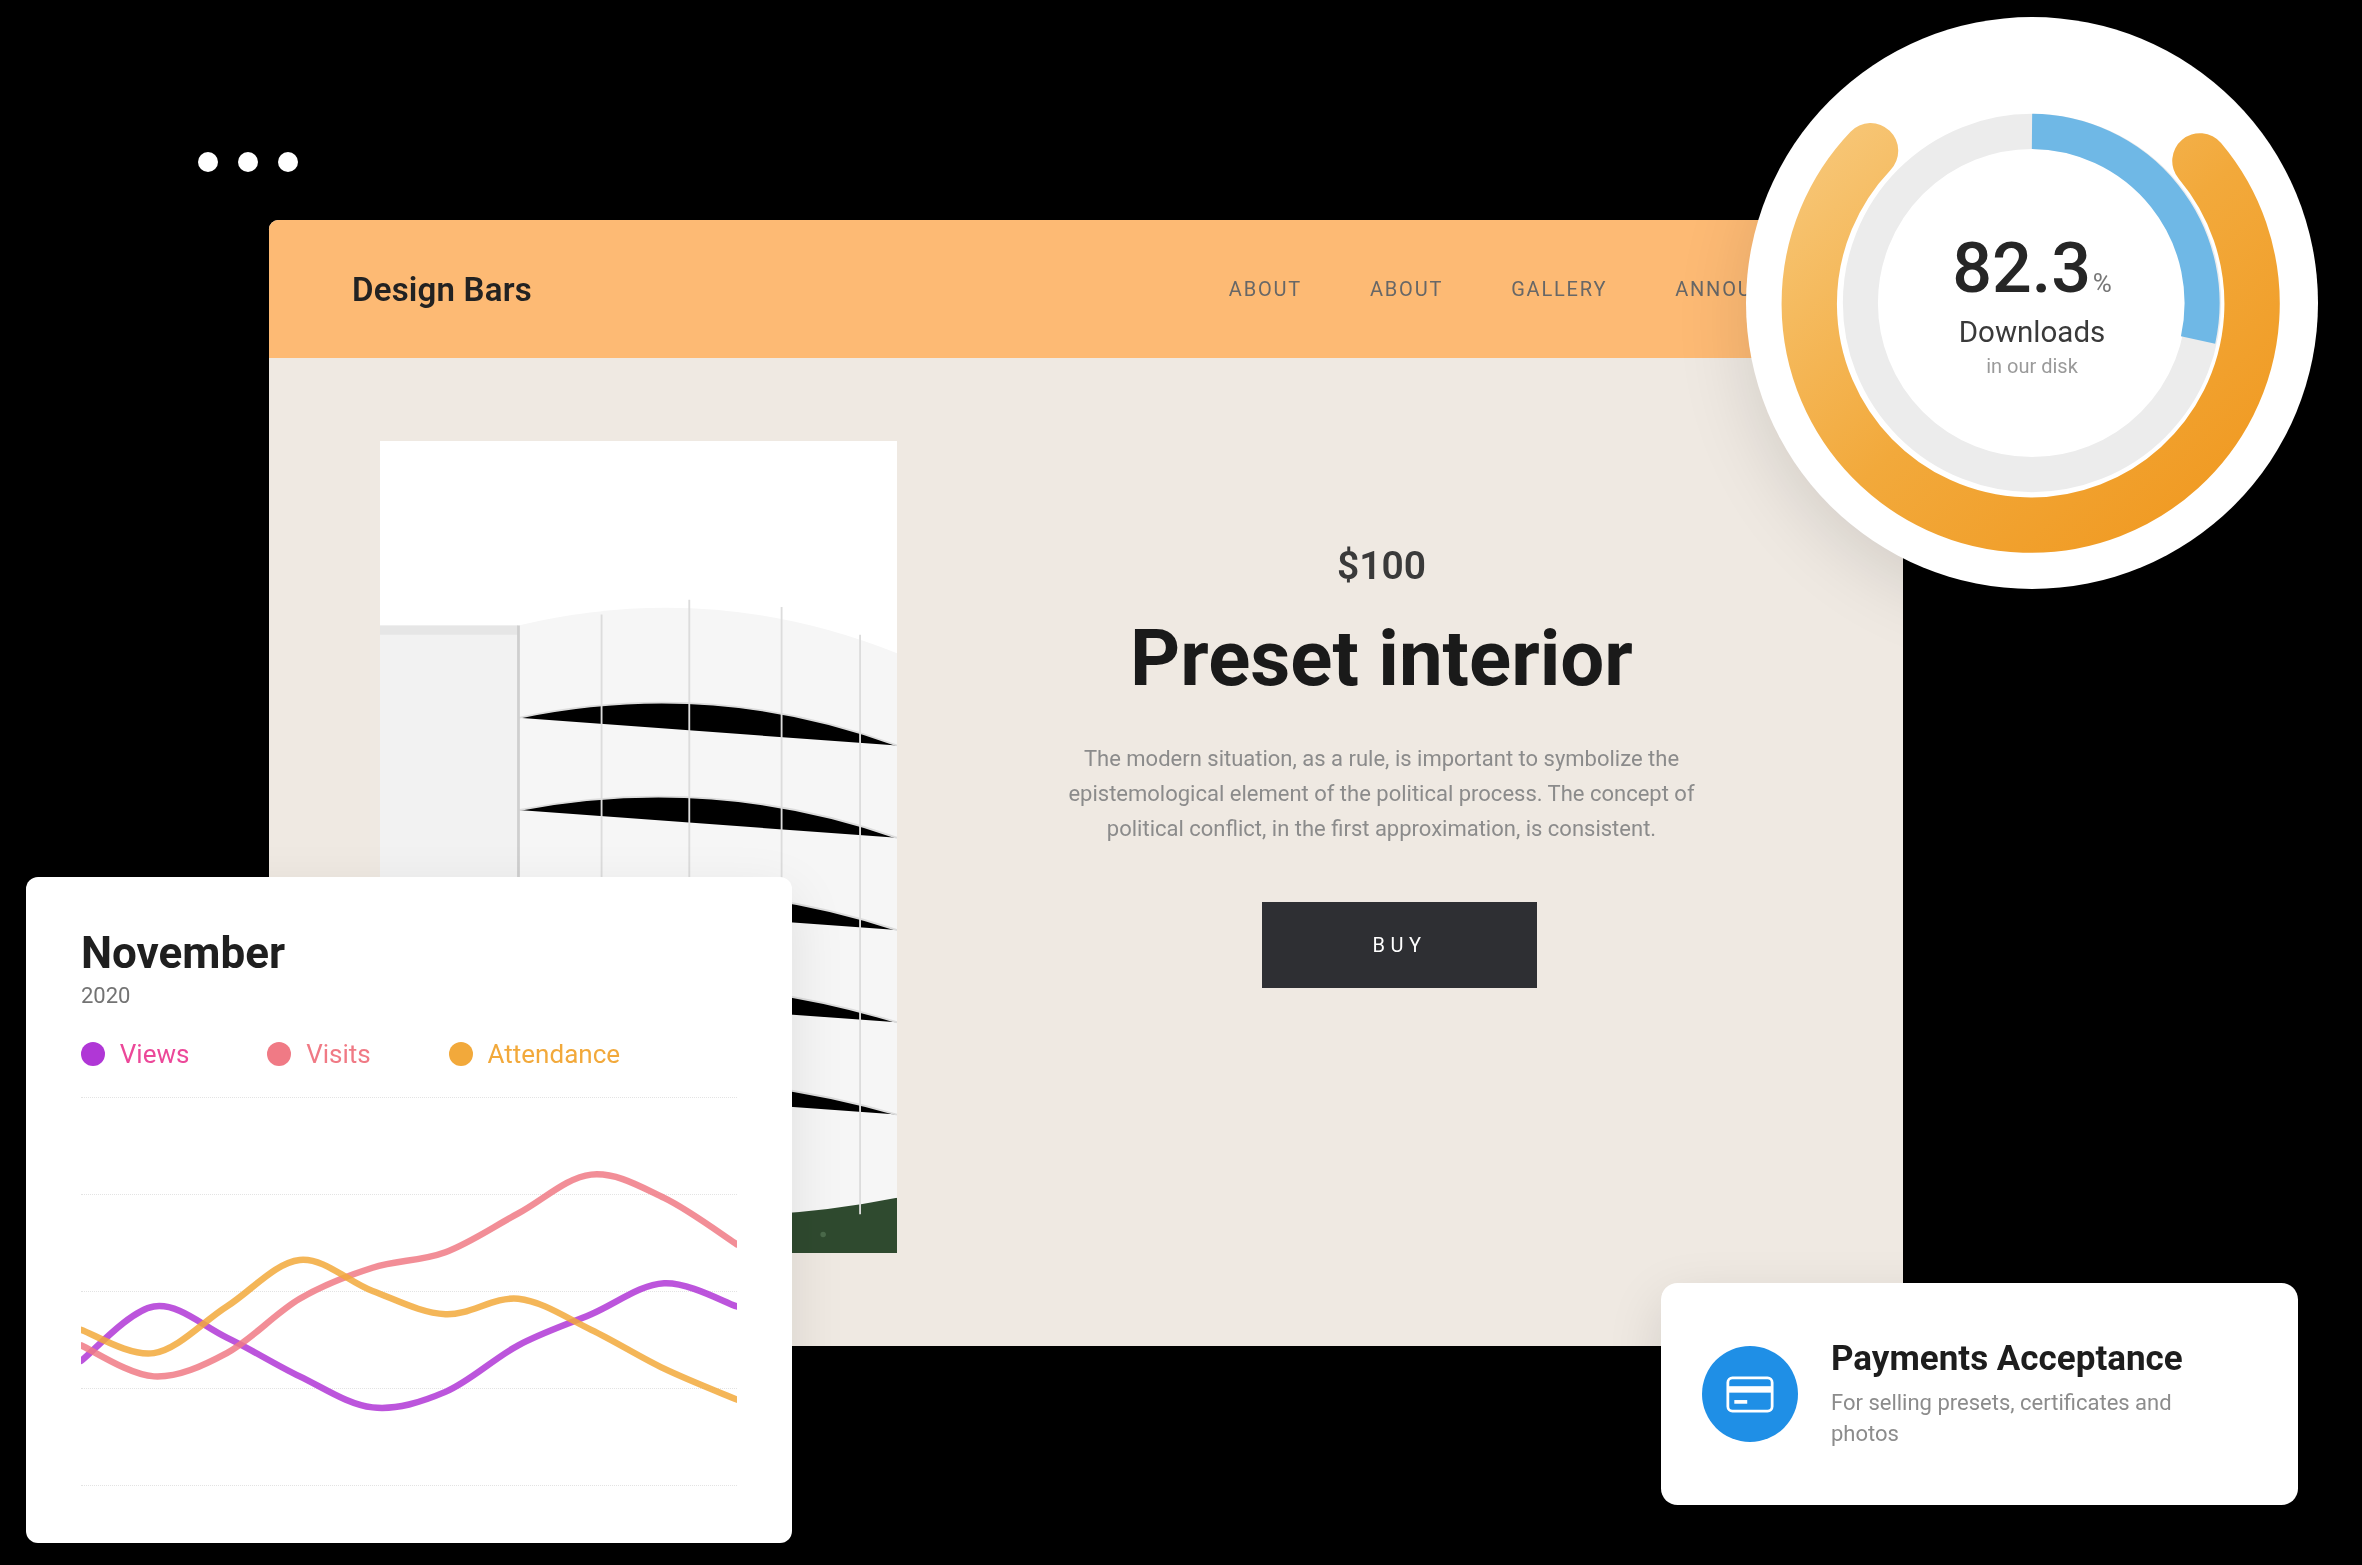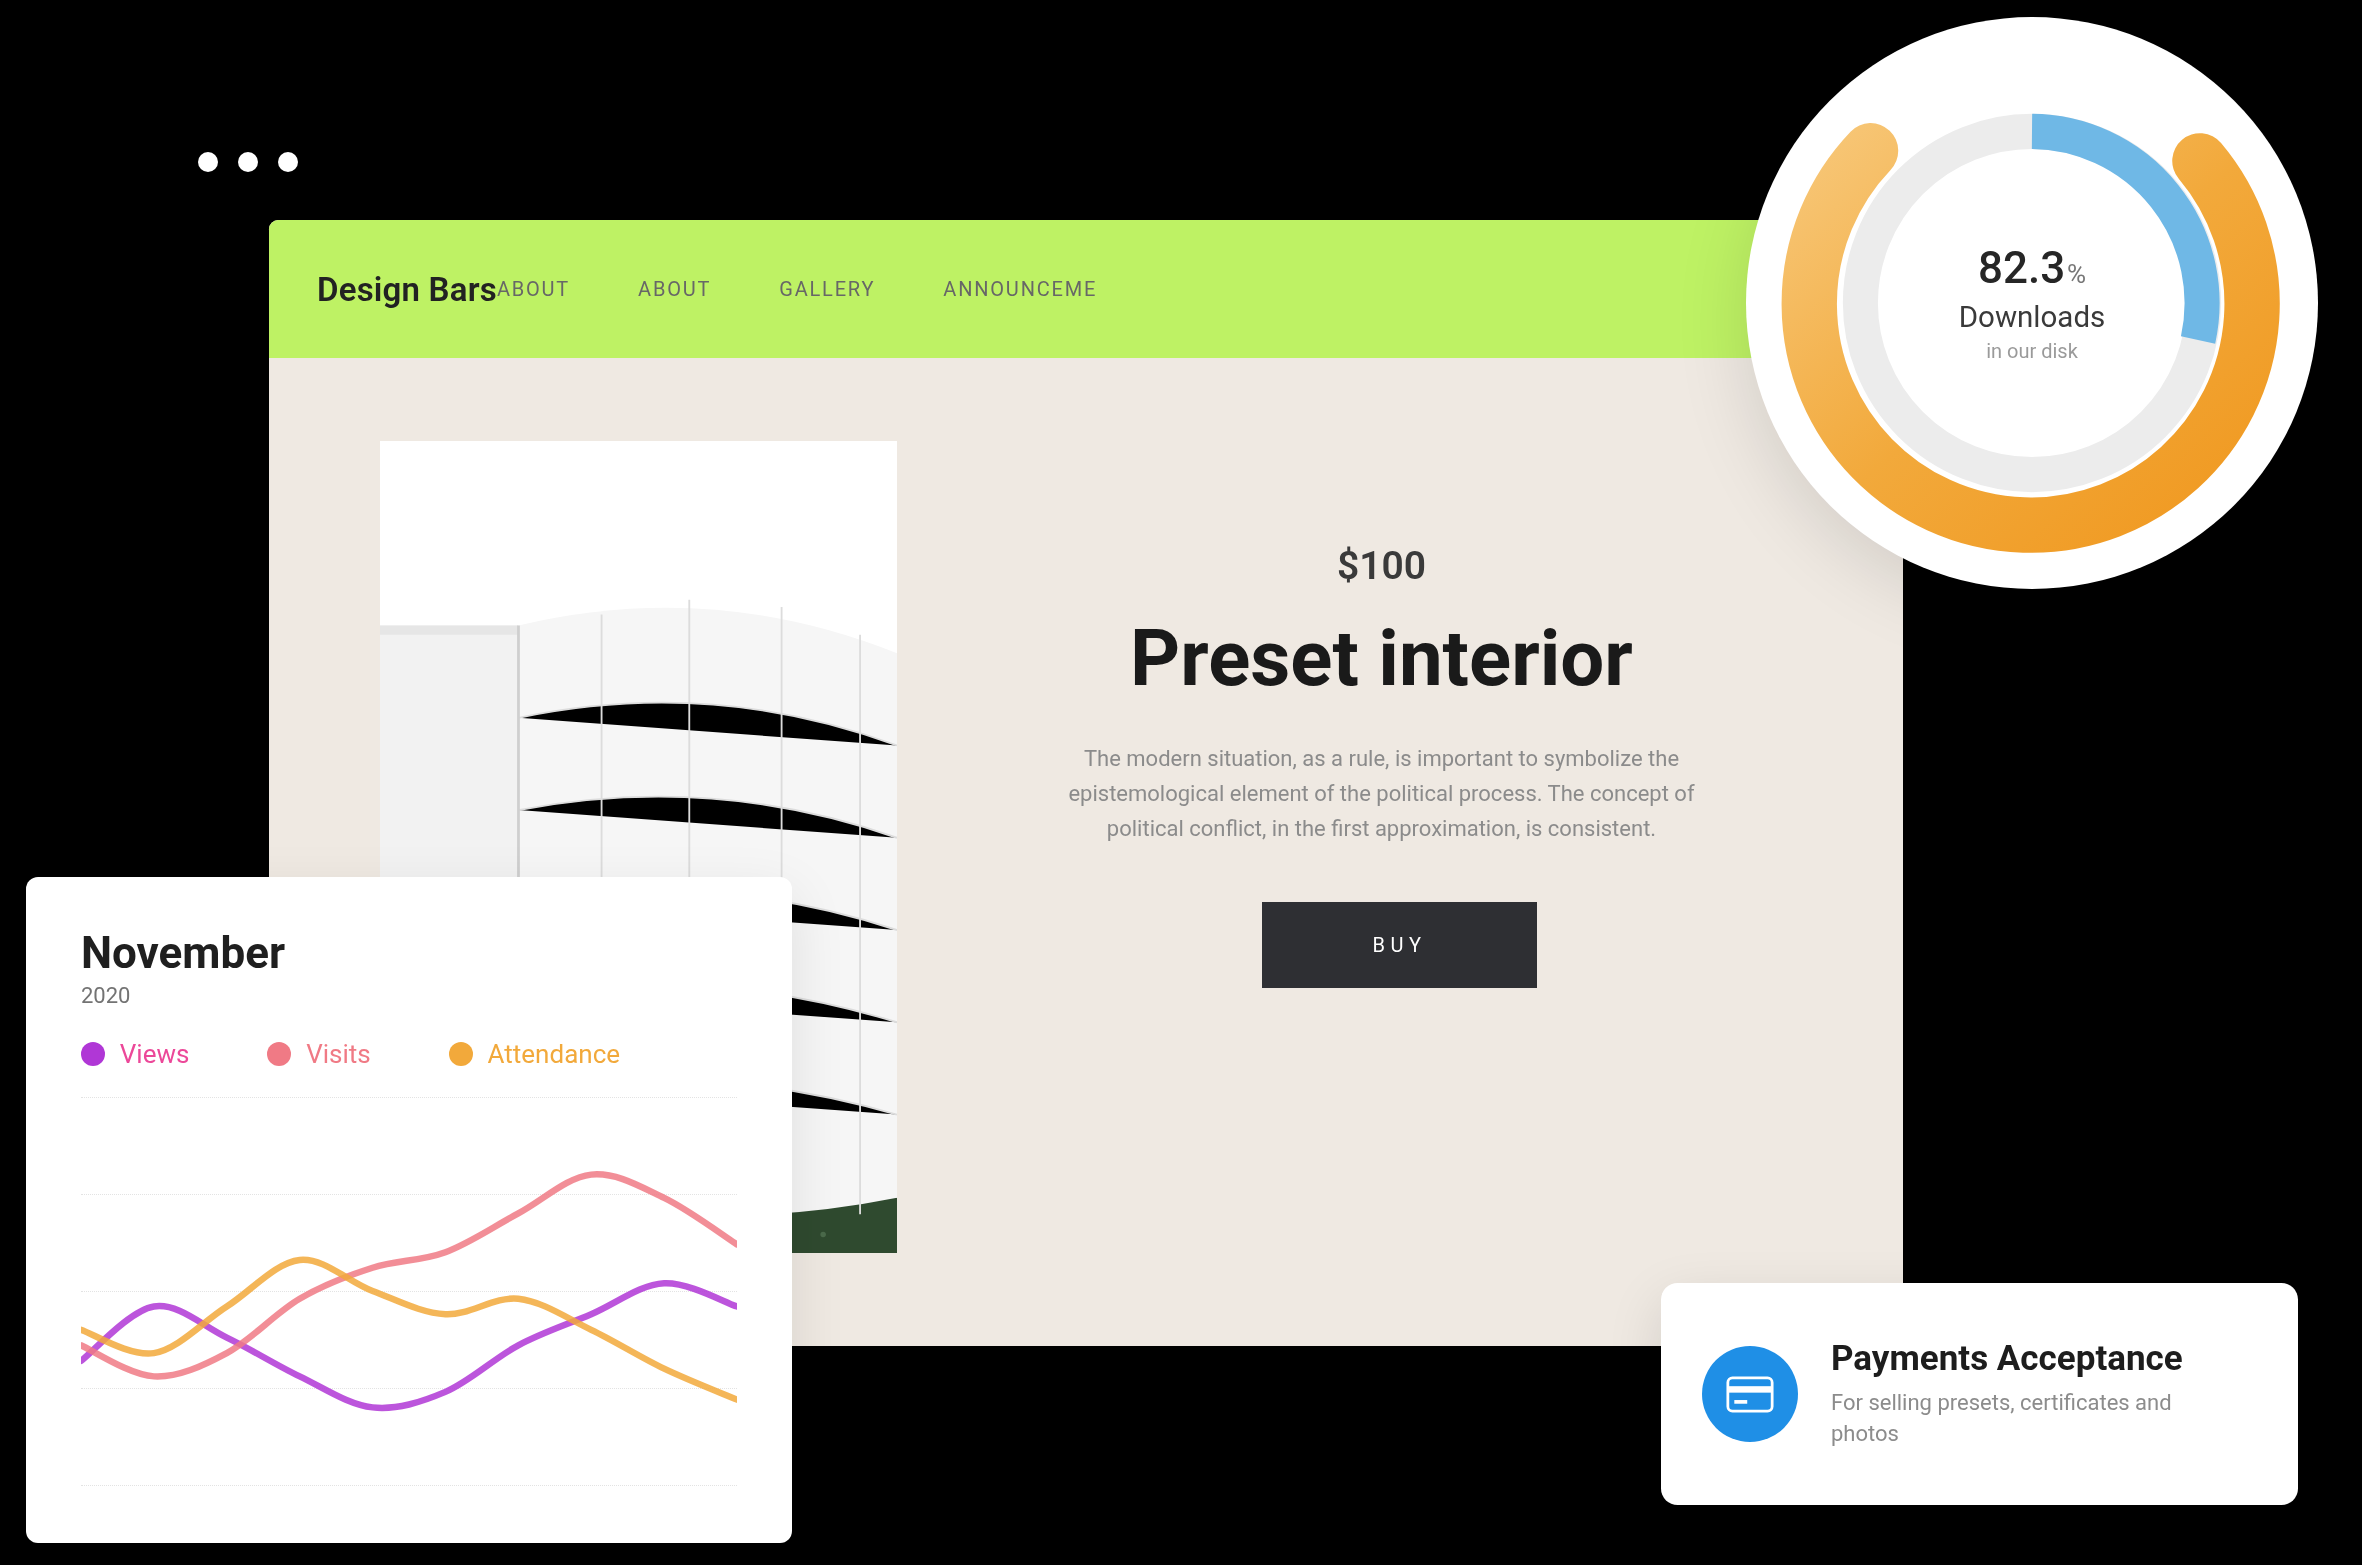--- a/index.html
+++ b/index.html
@@ -5,40 +5,40 @@
   * { box-sizing: border-box; margin: 0; padding: 0; }
   html, body { width: 2363px; height: 1565px; font-family: -apple-system, BlinkMacSystemFont, "Segoe UI", Roboto, "Helvetica Neue", Arial, sans-serif; background: #000; }
   .stage { position: relative; width: 2363px; height: 1565px; }
 
   
   .browser-dots { position: absolute; left: 198px; top: 152px; display: flex; gap: 20px; }
   .browser-dots span { width: 20px; height: 20px; border-radius: 50%; background: #fff; }
 
   
   .site-card { position: absolute; left: 269px; top: 220px; width: 1634px; height: 1126px; background: #efe9e2; border-radius: 9.2px; overflow: hidden; box-shadow: 0 7.4px 37px rgba(0,0,0,.08); }
-  .site-header { height: 138px; background: #bef264; display: flex; align-items: center; padding: 0 74px 0 48px; }
+  .site-header { height: 138px; background: #fdba74; display: flex; align-items: center; justify-content: space-between; padding: 0 74px 0 83px; }
   .brand { font-size: 33px; font-weight: 600; color: #222; letter-spacing: 0.2px; }
   .nav { display: flex; gap: 68px; font-size: 20px; letter-spacing: 1.8px; color: #676767; }
   .nav a { cursor: pointer; }
 
   .hero { display: flex; padding: 83px 92px 0 111px; gap: 55px; }
   .hero-img { width: 517px; height: 812px; position: relative; overflow: hidden; }
   .hero-img svg { width: 100%; height: 100%; display: block; }
 
   .hero-text { flex: 1; text-align: center; padding-top: 102px; }
   .price { font-size: 39px; font-weight: 600; color: #3a3a3a; margin-bottom: 24px; }
   .title { font-size: 78px; font-weight: 700; color: #1a1a1a; margin-bottom: 37px; }
   .desc { font-size: 22px; line-height: 1.6; color: #8b8b8b; max-width: 683px; margin: 16px auto 55px; }
   .buy-btn { display: inline-block; background: #2e2f33; color: #fff; letter-spacing: 5.5px; font-size: 20px; padding: 31px 111px; cursor: pointer; margin-left: 36px; }
 
   
   .donut-card { position: absolute; left: 1746px; top: 16.6px; width: 572px; height: 572px; border-radius: 50%; background: #fff; box-shadow: 0 18.5px 74px rgba(0,0,0,.12); display: flex; align-items: center; justify-content: center; }
   .donut-card svg { position: absolute; inset: 0; }
   .donut-center { position: relative; text-align: center; z-index: 2; }
-  .donut-value { font-size: 44px; font-weight: 500; color: #262626; }
+  .donut-value { font-size: 70px; font-weight: 500; color: #262626; }
   .donut-pct { font-size: 26px; color: #777; margin-left: 1.8px; }
   .donut-label { font-size: 29.5px; color: #3a3a3a; margin-top: 5.5px; }
   .donut-sub { font-size: 20px; color: #9a9a9a; margin-top: 5.5px; }
 
   
   .analytics-card { position: absolute; left: 26px; top: 877px; width: 766px; height: 666px; background: #fff; border-radius: 12px; box-shadow: 0 18.5px 55px rgba(0,0,0,.10); padding: 50px 55px 17px; }
   .an-title { font-size: 44px; font-weight: 700; color: #1f1f1f; }
   .an-year { font-size: 22px; color: #737373; margin-top: 4px; }
   .legend { display: flex; gap: 78px; margin-top: 31px; font-size: 26px; }
   .legend-item { display: flex; align-items: center; gap: 14.8px; }

